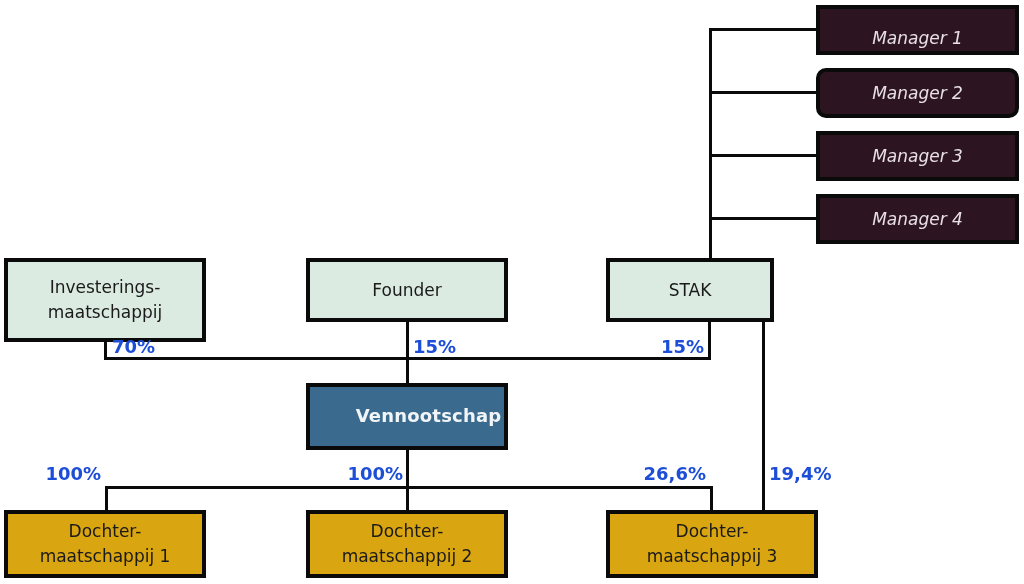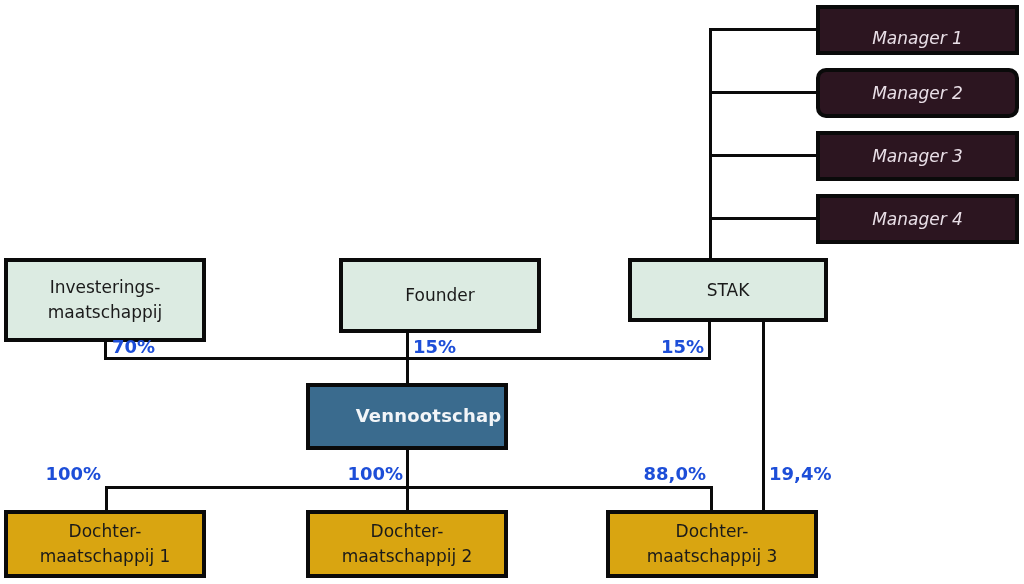--- a/index.html
+++ b/index.html
@@ -72,24 +72,24 @@
     <span>Manager 3</span>
   </div>
   <div class="node dark" style="left:816px;top:194px;width:203px;height:50px;">
     <span>Manager 4</span>
   </div>
 
   <div class="node green" style="left:4px;top:258px;width:202px;height:84px;">
     <span>Investerings-
 maatschappij</span>
   </div>
-  <div class="node green" style="left:306px;top:258px;width:202px;height:75px;margin-left:33px;">
+  <div class="node green" style="left:306px;top:258px;width:202px;height:64px;">
     <span>Founder</span>
   </div>
-  <div class="node green" style="left:606px;top:258px;width:200px;height:64px;margin-left:22px;">
+  <div class="node green" style="left:606px;top:258px;width:168px;height:64px;">
     <span>STAK</span>
   </div>
 
   <div class="node blue" style="left:306px;top:383px;width:202px;height:67px;">
     <span>Vennootschap</span>
   </div>
 
   <div class="node gold" style="left:4px;top:510px;width:202px;height:68px;">
     <span>Dochter-
 maatschappij 1</span>
@@ -101,16 +101,16 @@
   <div class="node gold" style="left:606px;top:510px;width:212px;height:68px;">
     <span>Dochter-
 maatschappij 3</span>
   </div>
 
   <div class="pct" style="left:112px;top:337px;">70%</div>
   <div class="pct" style="left:413px;top:337px;">15%</div>
   <div class="pct right" style="left:616px;top:337px;width:88px;">15%</div>
   <div class="pct right" style="left:11px;top:464px;width:90px;">100%</div>
   <div class="pct right" style="left:313px;top:464px;width:90px;">100%</div>
-  <div class="pct right" style="left:607px;top:464px;width:99px;">88,0%</div>
+  <div class="pct right" style="left:607px;top:464px;width:99px;">26,6%</div>
   <div class="pct" style="left:769px;top:464px;">19,4%</div>
 
 </div>
 
 </body></html>

